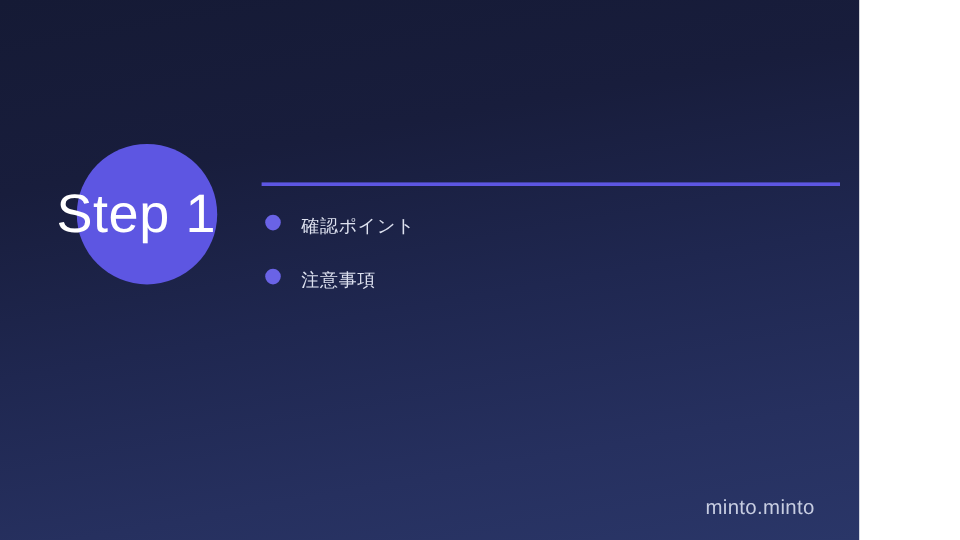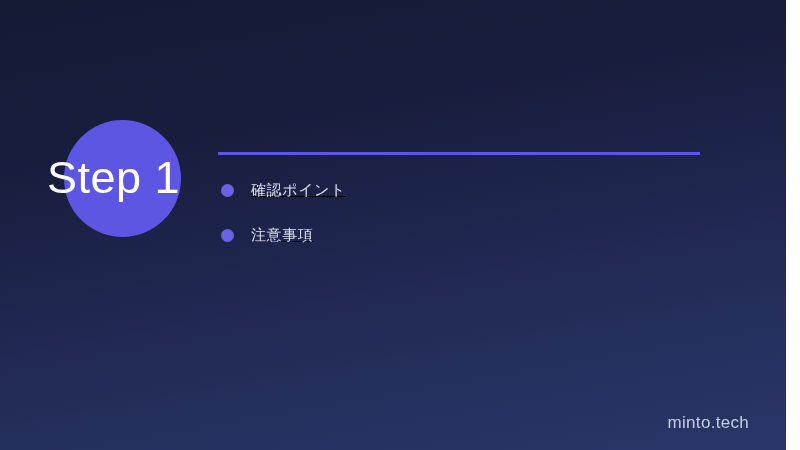--- a/index.html
+++ b/index.html
@@ -8,21 +8,21 @@
   }
   body {
     width: 800px;
     height: 450px;
     overflow: hidden;
     font-family: "Liberation Sans", "DejaVu Sans", sans-serif;
   }
 
   #slide {
     position: relative;
-    width: 786px;
+    width: 716px;
     height: 450px;
     background: linear-gradient(170deg, #151a35 0%, #181d3c 28%, #1f2750 55%, #26305f 80%, #2a3668 100%);
     overflow: hidden;
   }
 
   
   #step-badge {
     position: absolute;
     left: 0;
     top: 118px;
@@ -76,24 +76,22 @@
     background: #5d56e2;
   }
 
   #bullet-list {
     margin-top: 24px;
     list-style: none;
     padding: 0;
   }
   .bullet-item {
     display: flex;
-    align-items: center;
     height: 22px;
     margin-bottom: 23px;
-    text-decoration: underline;
   }
   .bullet-dot {
     flex: 0 0 auto;
     width: 13px;
     height: 13px;
     border-radius: 50%;
     background: #6a63e6;
     margin-left: 3px;
     margin-right: 17px;
   }
@@ -138,15 +136,15 @@
         <span class="bullet-text">確認ポイント</span>
       </li>
       <li class="bullet-item">
         <span class="bullet-dot"></span>
         <span class="bullet-text">注意事項</span>
       </li>
     </ul>
 
   </div>
 
-  <div id="footer-brand">minto.tech</div>
+  <div id="footer-brand">minto.minto</div>
 
 </div>
 
 </body></html>

